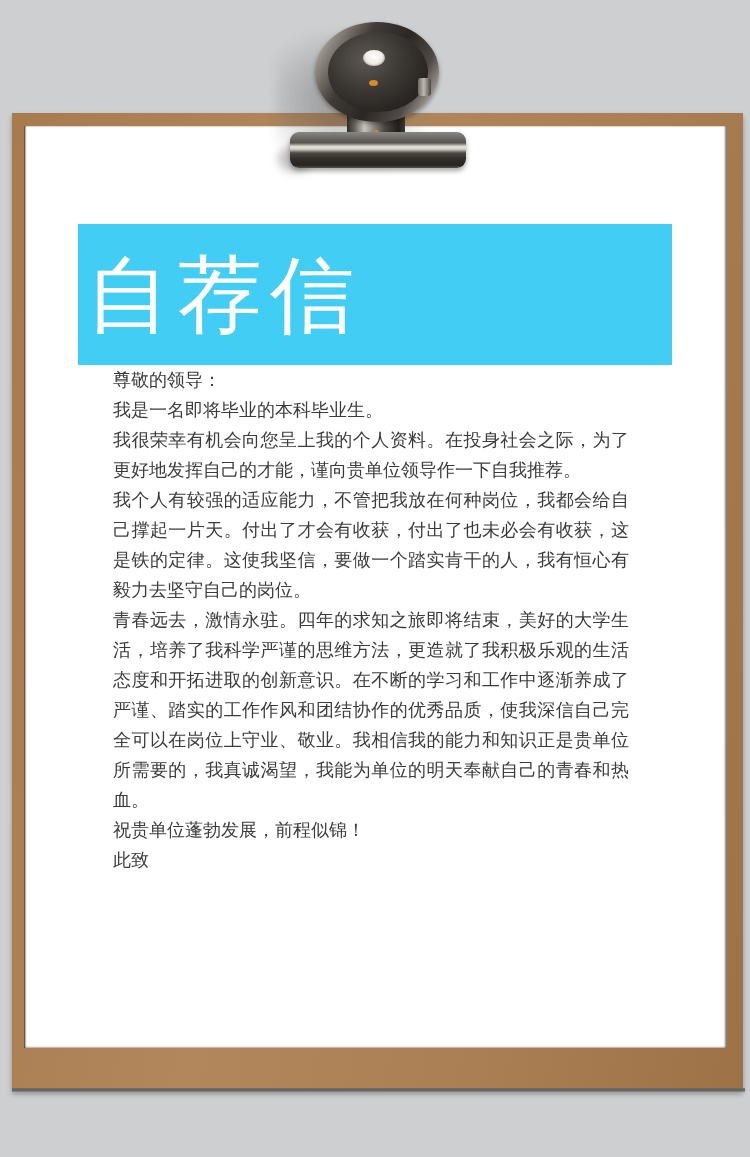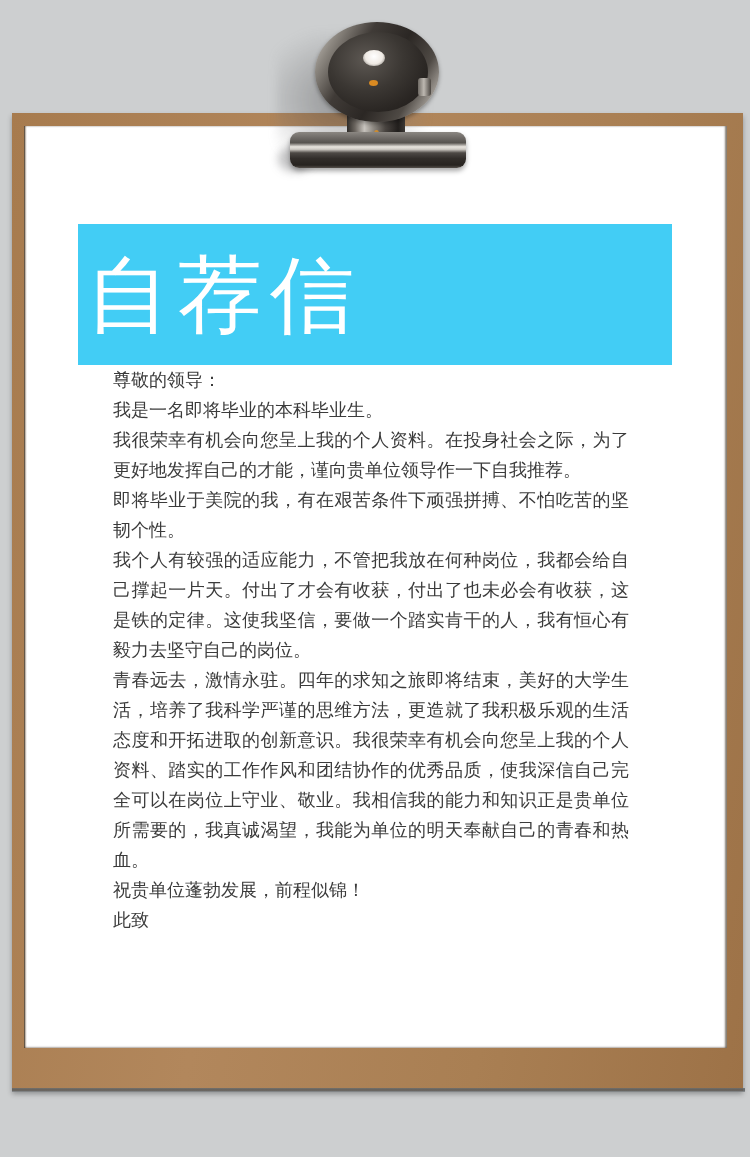--- a/index.html
+++ b/index.html
@@ -213,23 +213,22 @@
 <div id="paper-left-shadow"></div>
 
 <div id="title-banner">
   <div id="title-text">自荐信</div>
 </div>
 
 <div id="letter-body">
   <p class="para">尊敬的领导：</p>
   <p class="para">我是一名即将毕业的本科毕业生。</p>
   <p class="para">我很荣幸有机会向您呈上我的个人资料。在投身社会之际，为了更好地发挥自己的才能，谨向贵单位领导作一下自我推荐。</p>
-  <p class="para">即将毕业于美院的我，有在艰苦条件下顽强拼搏、不怕吃苦的坚韧个性。</p>
   <p class="para">我个人有较强的适应能力，不管把我放在何种岗位，我都会给自己撑起一片天。付出了才会有收获，付出了也未必会有收获，这是铁的定律。这使我坚信，要做一个踏实肯干的人，我有恒心有毅力去坚守自己的岗位。</p>
-  <p class="para">青春远去，激情永驻。四年的求知之旅即将结束，美好的大学生活，培养了我科学严谨的思维方法，更造就了我积极乐观的生活态度和开拓进取的创新意识。我很荣幸有机会向您呈上我的个人资料、踏实的工作作风和团结协作的优秀品质，使我深信自己完全可以在岗位上守业、敬业。我相信我的能力和知识正是贵单位所需要的，我真诚渴望，我能为单位的明天奉献自己的青春和热血。</p>
+  <p class="para">青春远去，激情永驻。四年的求知之旅即将结束，美好的大学生活，培养了我科学严谨的思维方法，更造就了我积极乐观的生活态度和开拓进取的创新意识。在不断的学习和工作中逐渐养成了严谨、踏实的工作作风和团结协作的优秀品质，使我深信自己完全可以在岗位上守业、敬业。我相信我的能力和知识正是贵单位所需要的，我真诚渴望，我能为单位的明天奉献自己的青春和热血。</p>
   <p class="para">祝贵单位蓬勃发展，前程似锦！</p>
   <p class="para">此致</p>
 </div>
 
 <div id="clip">
   <div id="clip-shadow"></div>
   <div id="clip-neck"></div>
   <div id="clip-neck-glint"></div>
   <div id="clip-head"></div>
   <div id="clip-head-disc"></div>

